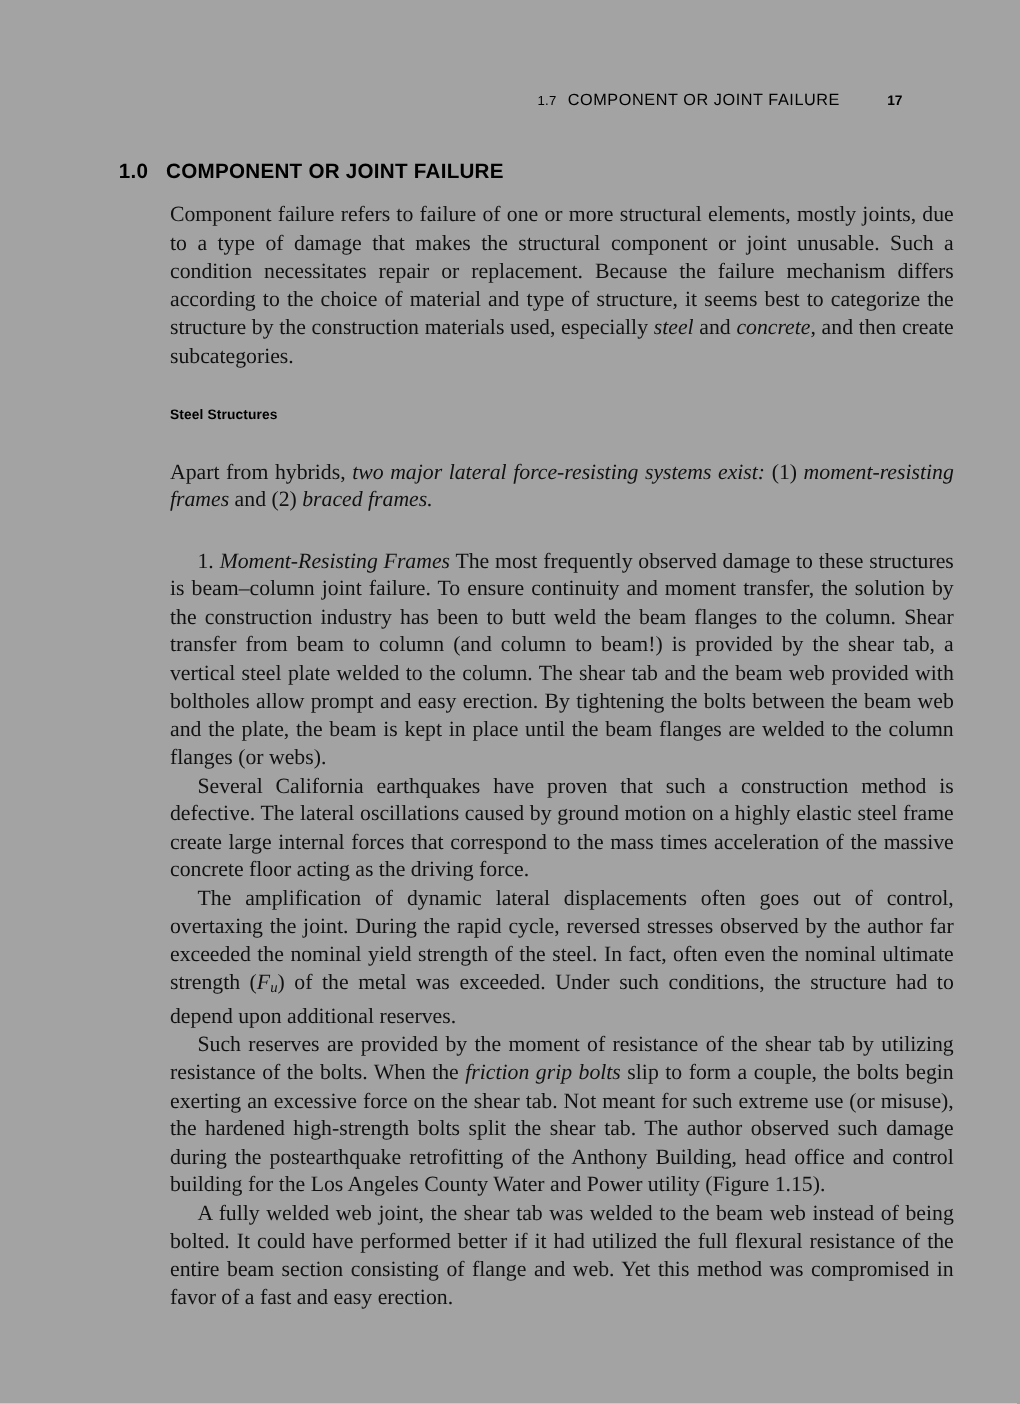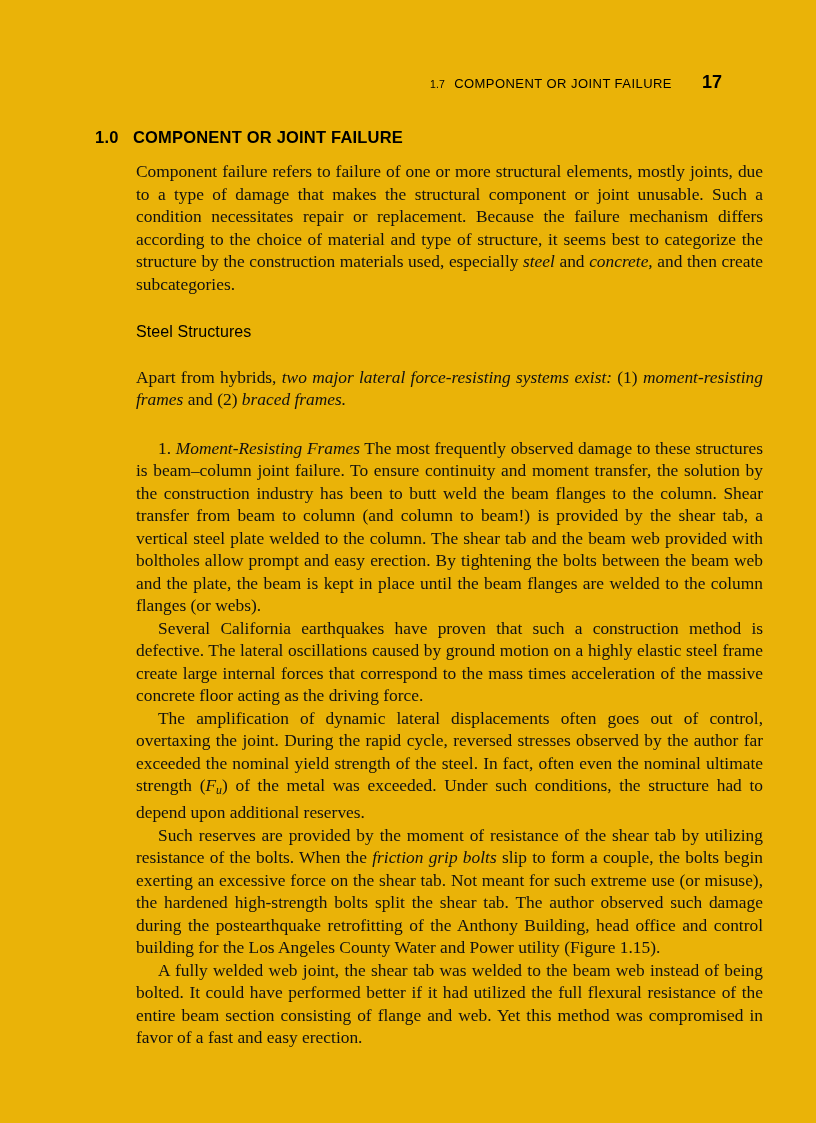--- a/index.html
+++ b/index.html
@@ -5,21 +5,21 @@
 <style>
   html, body {
     margin: 0;
     padding: 0;
     background: #ffffff;
   }
   .page {
     position: relative;
     width: 816px;
     height: 1123px;
-    background: #eab308;
+    background: #a3a3a3;
     overflow: hidden;
     box-sizing: border-box;
   }
 
   
   .running-head {
     position: absolute;
     left: 95px;
     top: 72px;
     width: 627px;
@@ -32,21 +32,21 @@
   .running-head .rh-num {
     font-size: 10.5px;
     letter-spacing: 0.2px;
   }
   .running-head .rh-title {
     font-size: 13px;
     letter-spacing: 0.45px;
     margin-left: 9px;
   }
   .running-head .rh-page {
-    font-size: 18px;
+    font-size: 11px;
     font-weight: bold;
     margin-left: 30px;
     min-width: 20px;
     text-align: right;
   }
 
   
   .section-heading {
     position: absolute;
     left: 95px;
@@ -83,22 +83,22 @@
     text-indent: 22px;
   }
   p.noindent {
     text-indent: 0;
   }
   .gap-sm { height: 22px; }
   .gap-md { height: 26px; }
 
   .subheading {
     font-family: "Liberation Sans", sans-serif;
-    font-weight: normal;
-    font-size: 16px;
+    font-weight: bold;
+    font-size: 11px;
     letter-spacing: 0.1px;
     color: #000000;
     margin: 0;
     text-align: left;
   }
 
   i, .ital { font-style: italic; }
 
   sub {
     font-size: 0.68em;

